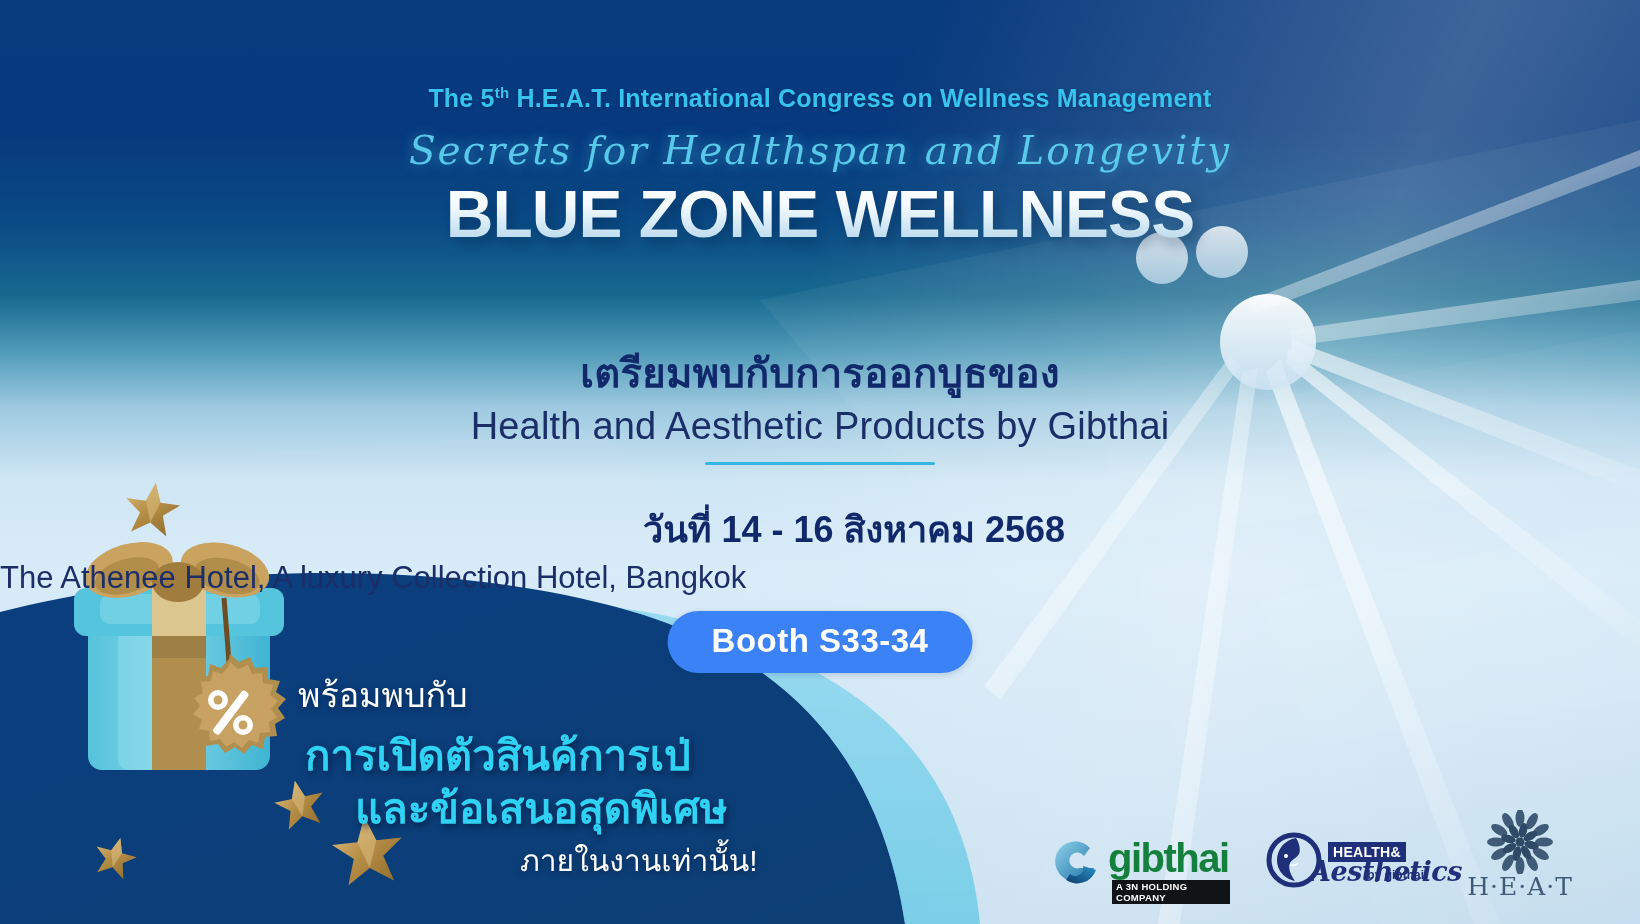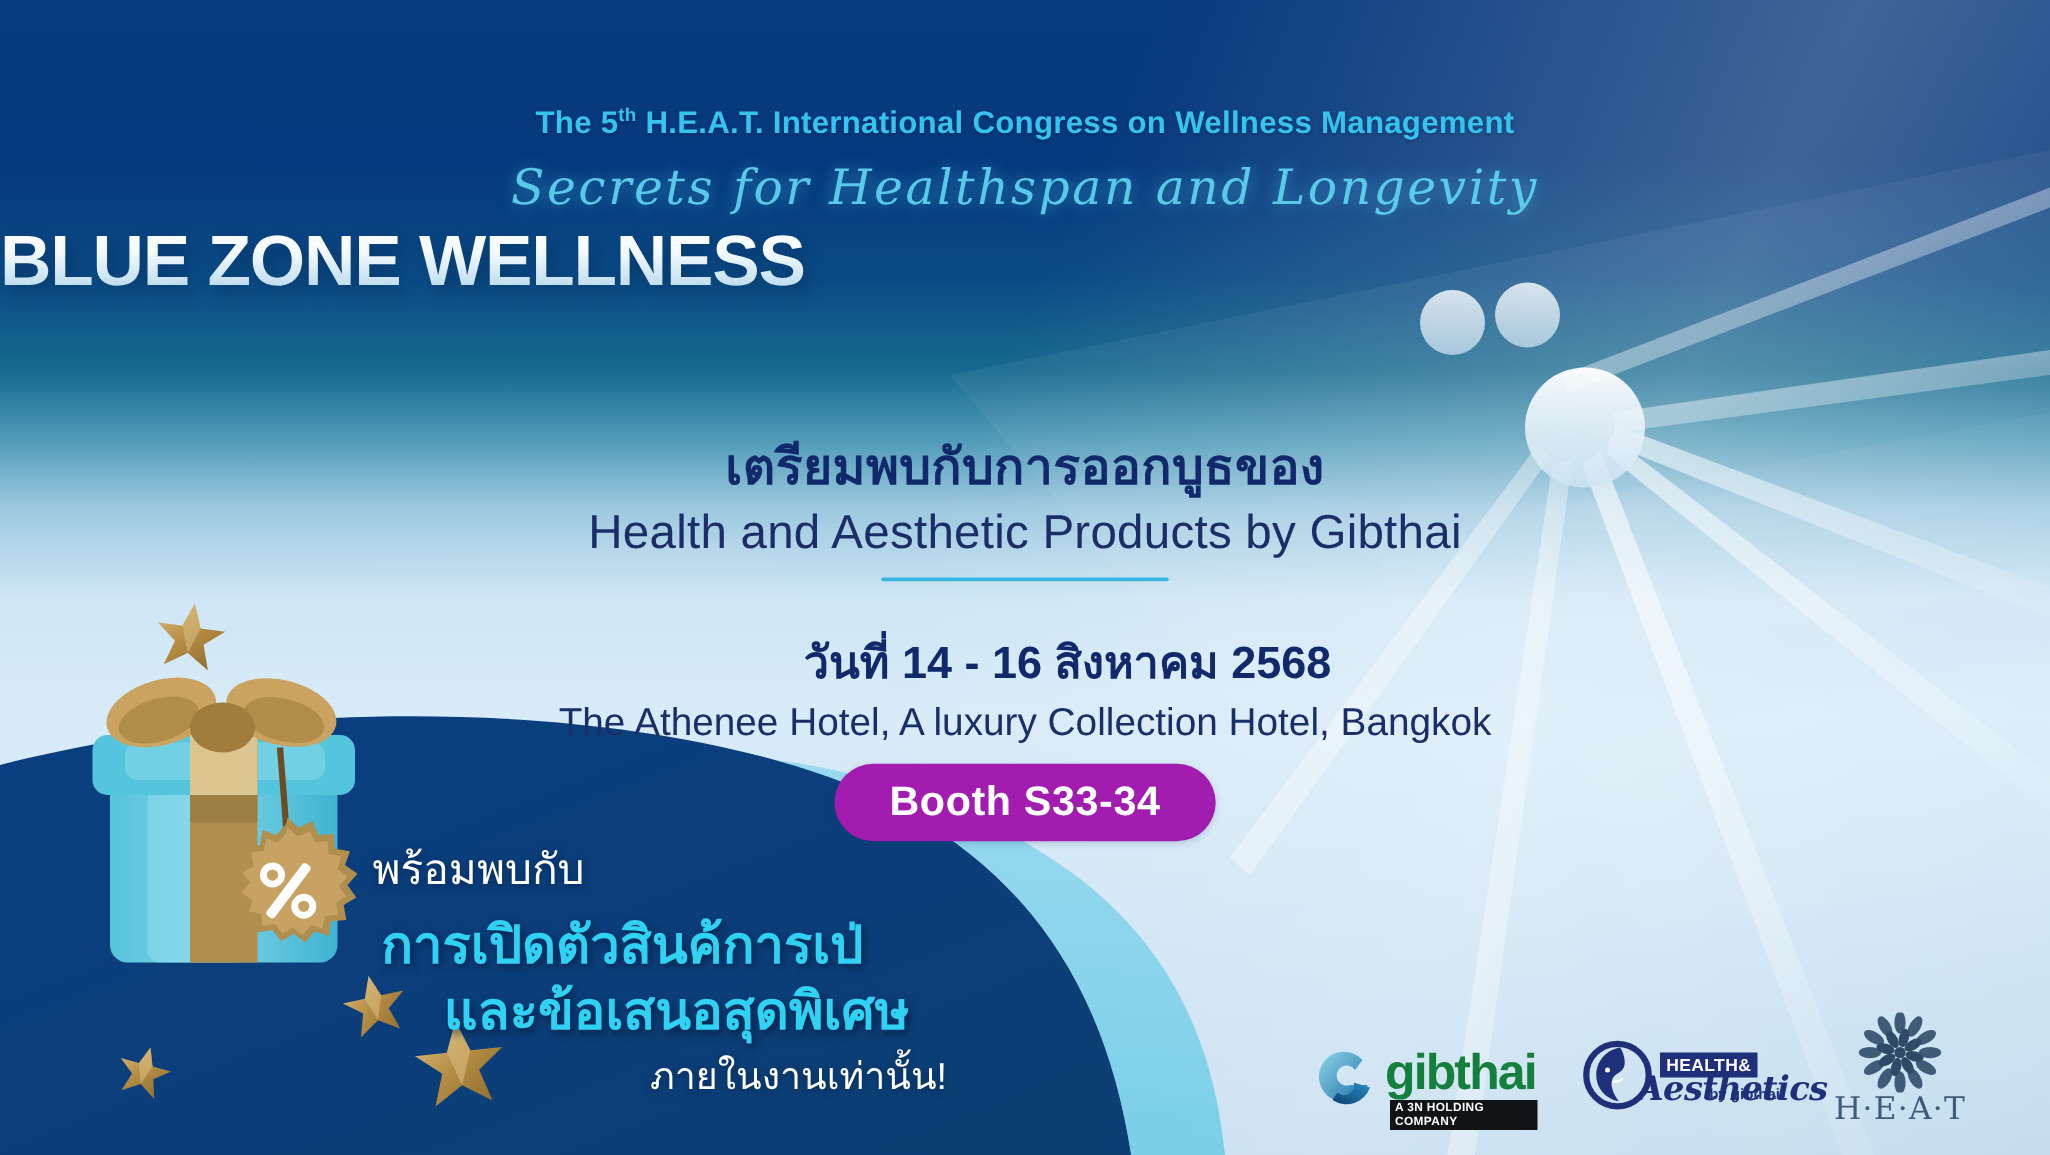--- a/index.html
+++ b/index.html
@@ -51,21 +51,22 @@
     color:#5fd4f2;
     font-family:"DejaVu Serif", serif;
     font-style:italic; font-size:39px; font-weight:400;
     letter-spacing:2px;
     opacity:.93;
     text-shadow:0 0 14px rgba(90,210,245,.55);
   }
 
   .main-title {
     position:absolute; top:176px; left:0; width:1640px;
-    font-size:57px; font-weight:bold;
+    text-align:center;
+    font-size:66px; font-weight:bold;
     letter-spacing:-1px;
     background:linear-gradient(180deg,#ffffff 0%,#f4fafe 38%,#cfe6f4 68%,#a9cfe4 100%);
     -webkit-background-clip:text; background-clip:text;
     color:transparent;
     filter:drop-shadow(5px 6px 7px rgba(3,35,75,.45));
   }
 
   
   .thai-sub {
     position:absolute; top:341px; left:0; width:1640px;
@@ -86,27 +87,26 @@
     background:#36b6e0;
     border-radius:2px;
   }
   .date-line {
     position:absolute; top:501px; left:0; width:1640px;
     text-align:center;
     color:#11296b; font-size:36px; font-weight:bold;margin-left:34px;
   }
   .venue-line {
     position:absolute; top:560px; left:0; width:1640px;
-    text-align:center;
     color:#1b2e68; font-size:31px; font-weight:400;
   }
   .booth-badge {
     position:absolute; top:611px; left:50%;
     transform:translateX(-50%);
-    background:#a21caf;
+    background:#3b82f6;
     color:#ffffff;
     font-size:33px; font-weight:bold;
     padding:11px 44px 13px;
     border-radius:34px;
     letter-spacing:.5px;
     white-space:nowrap;
     box-shadow:0 2px 6px rgba(10,60,110,.18);
   }
 
   

